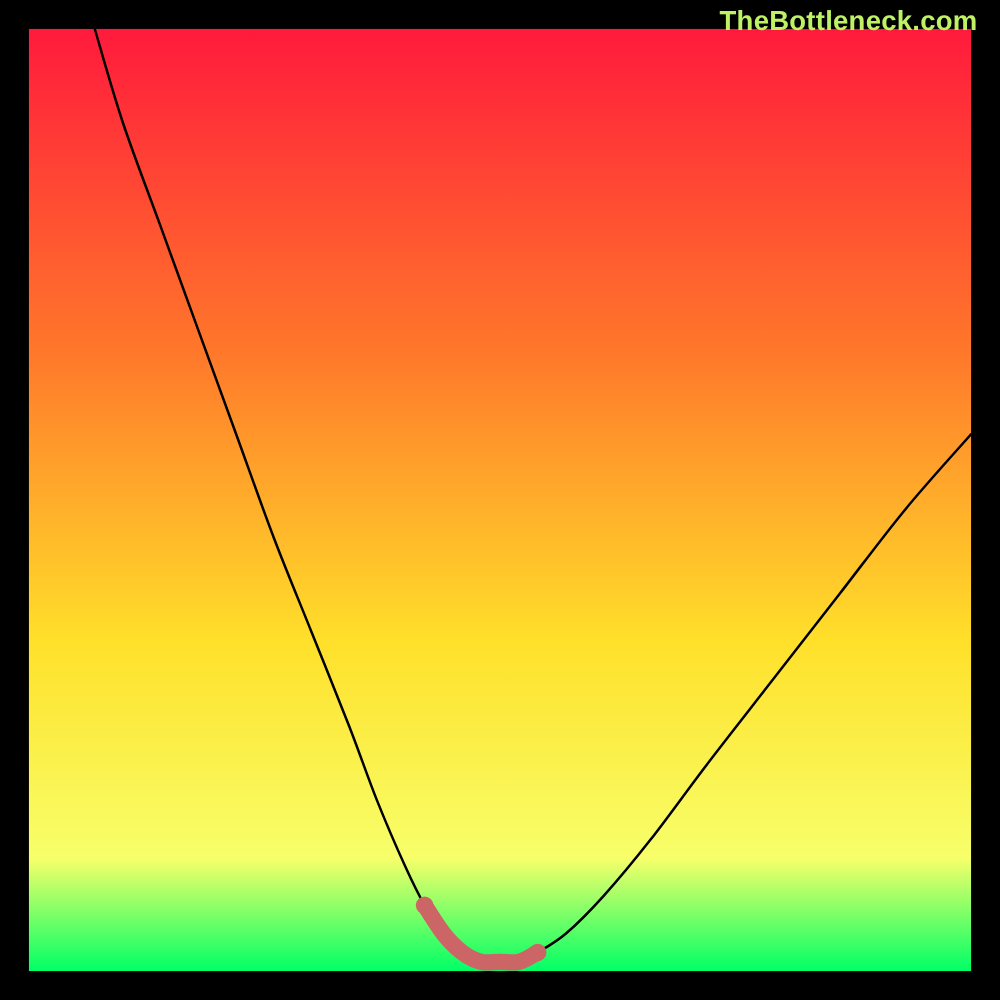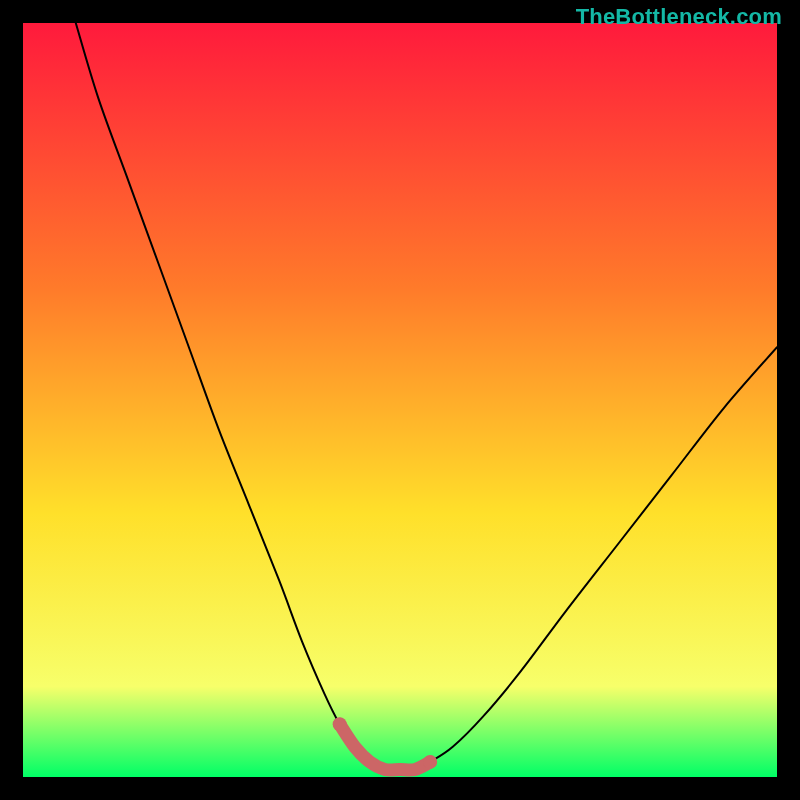--- a/index.html
+++ b/index.html
@@ -16,21 +16,21 @@
     height: 800px;
     background: #000;
   }
   .watermark {
     position: absolute;
     top: 4px;
     right: 18px;
     font-family: Arial, Helvetica, sans-serif;
     font-size: 22px;
     font-weight: 600;
-    color: #14b8a6;
+    color: #bef264;
     letter-spacing: 0.2px;
     z-index: 10;
   }
   .plot {
     position: absolute;
     left: 23px;
     top: 23px;
     width: 754px;
     height: 754px;
   }

